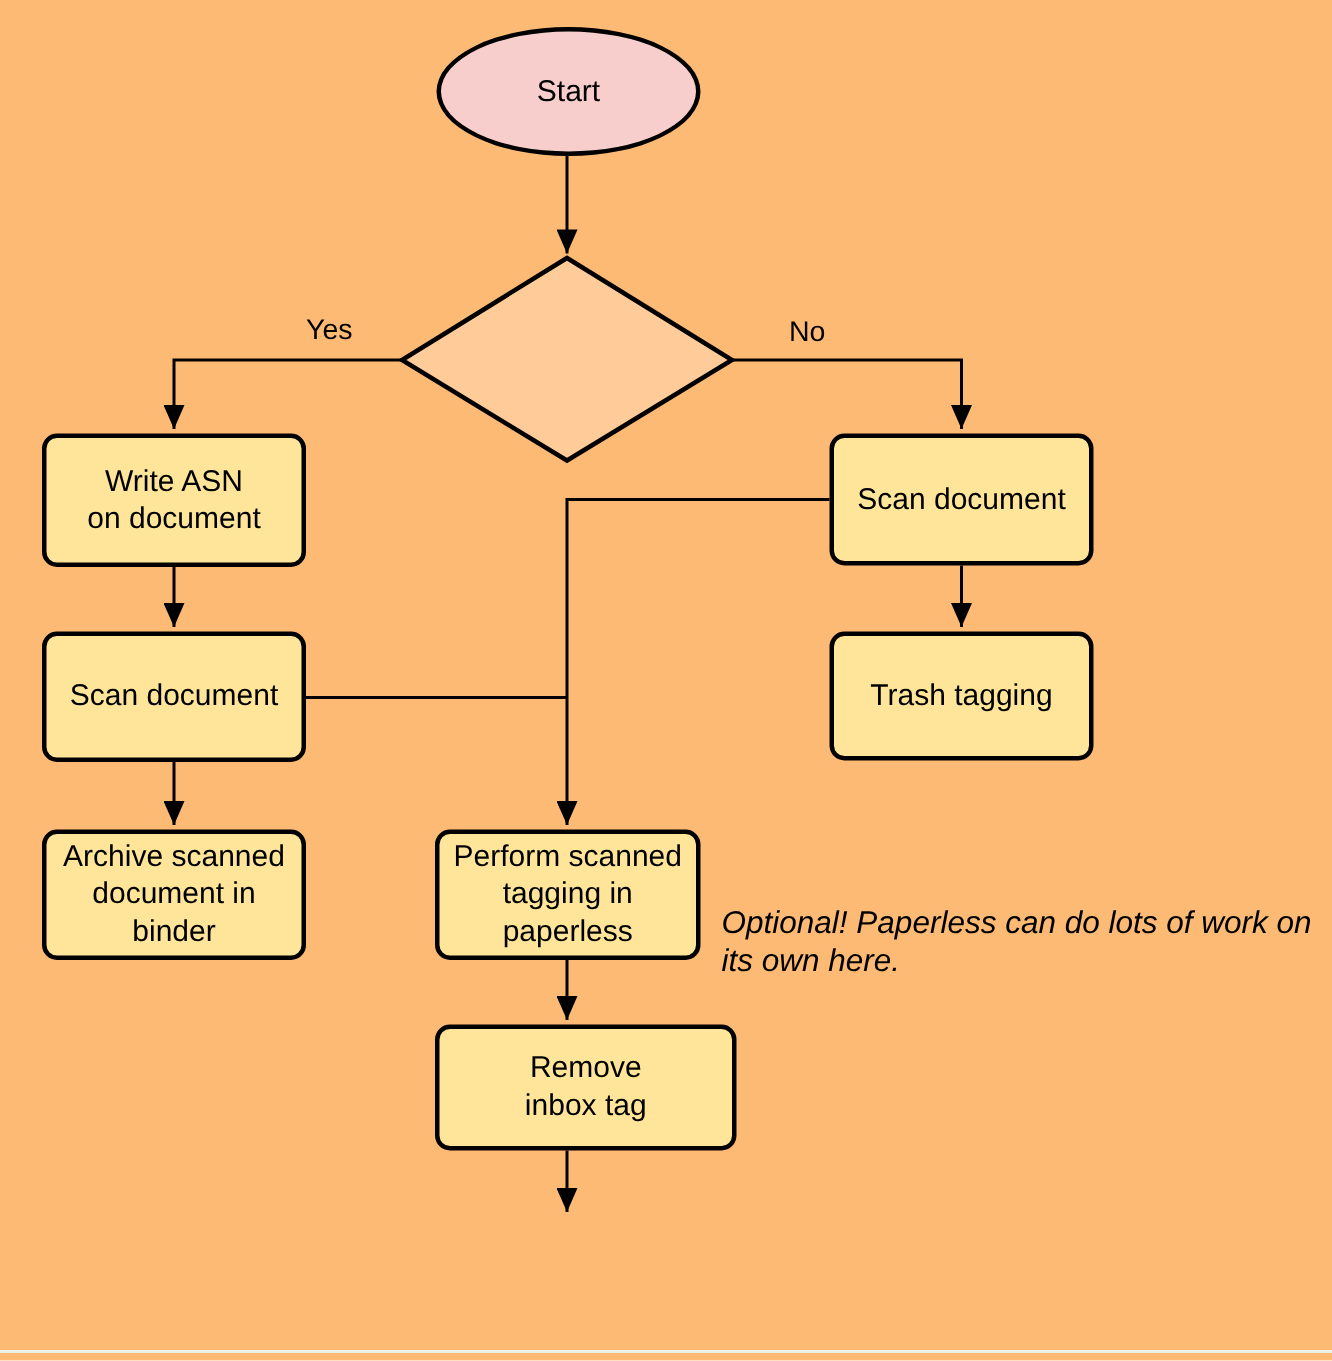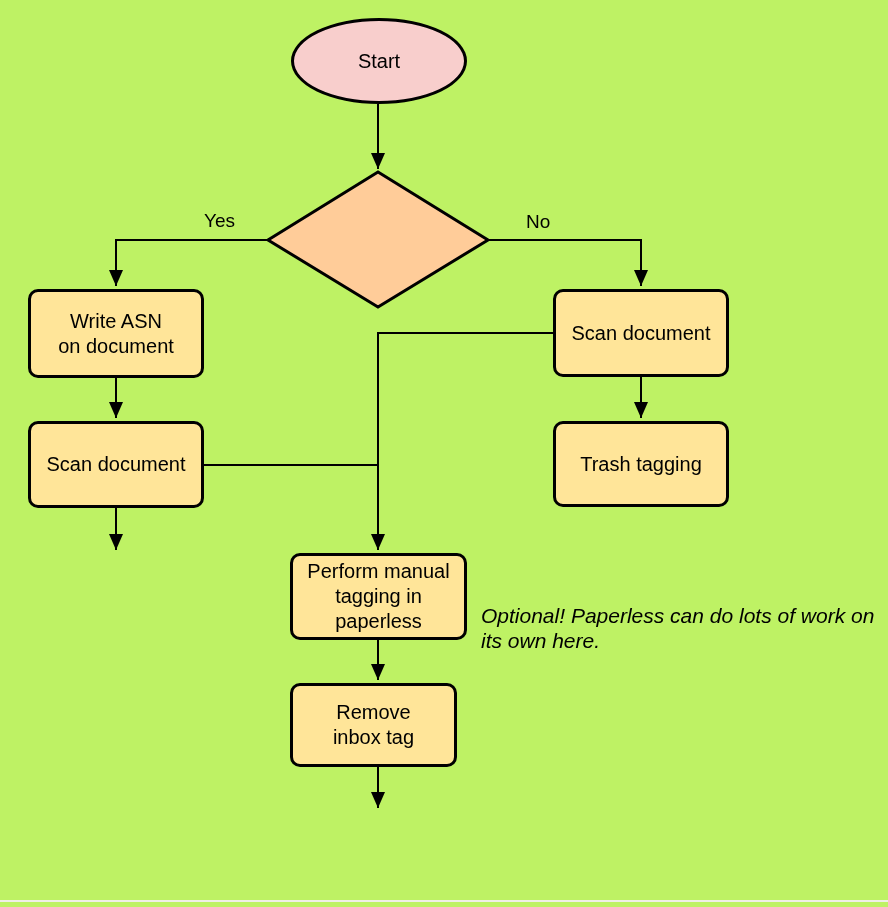--- a/index.html
+++ b/index.html
@@ -5,21 +5,21 @@
   html, body {
     margin: 0;
     padding: 0;
     background: #ffffff;
     font-family: "Liberation Sans", sans-serif;
   }
   #canvas {
     position: relative;
     width: 888px;
     height: 907px;
-    background: #bef264;
+    background: #fdba74;
     overflow: hidden;
   }
   #edges-svg {
     position: absolute;
     left: 0; top: 0;
     width: 888px; height: 907px;
     z-index: 0;
   }
   .node {
     position: absolute;
@@ -127,30 +127,33 @@
   </svg>
 
   <div class="node terminator" style="left:291px; top:18px; width:176px; height:86px;">Start</div>
 
 
   <div class="node process" style="left:28px; top:289px; width:176px; height:89px;">Write ASN
 on document</div>
 
   <div class="node process" style="left:28px; top:421px; width:176px; height:87px;">Scan document</div>
 
+  <div class="node process" style="left:28px; top:553px; width:176px; height:87px;">Archive scanned
+document in
+binder</div>
 
   <div class="node process" style="left:553px; top:289px; width:176px; height:88px;">Scan document</div>
 
   <div class="node process" style="left:553px; top:421px; width:176px; height:86px;">Trash tagging</div>
 
-  <div class="node process" style="left:290px; top:553px; width:177px; height:87px;">Perform manual
+  <div class="node process" style="left:290px; top:553px; width:177px; height:87px;">Perform scanned
 tagging in
 paperless</div>
 
-  <div class="node process" style="left:290px; top:683px; width:167px; height:84px;">Remove
+  <div class="node process" style="left:290px; top:683px; width:201px; height:84px;">Remove
 inbox tag</div>
 
 
   <div class="edge-label" style="left:204px; top:211px; width:50px;">Yes</div>
 
   <div class="edge-label" style="left:526px; top:212px; width:48px;">No</div>
 
   <div class="note" style="left:481px; top:603px; width:404px;">Optional! Paperless can do lots of work on
 its own here.</div>
 

